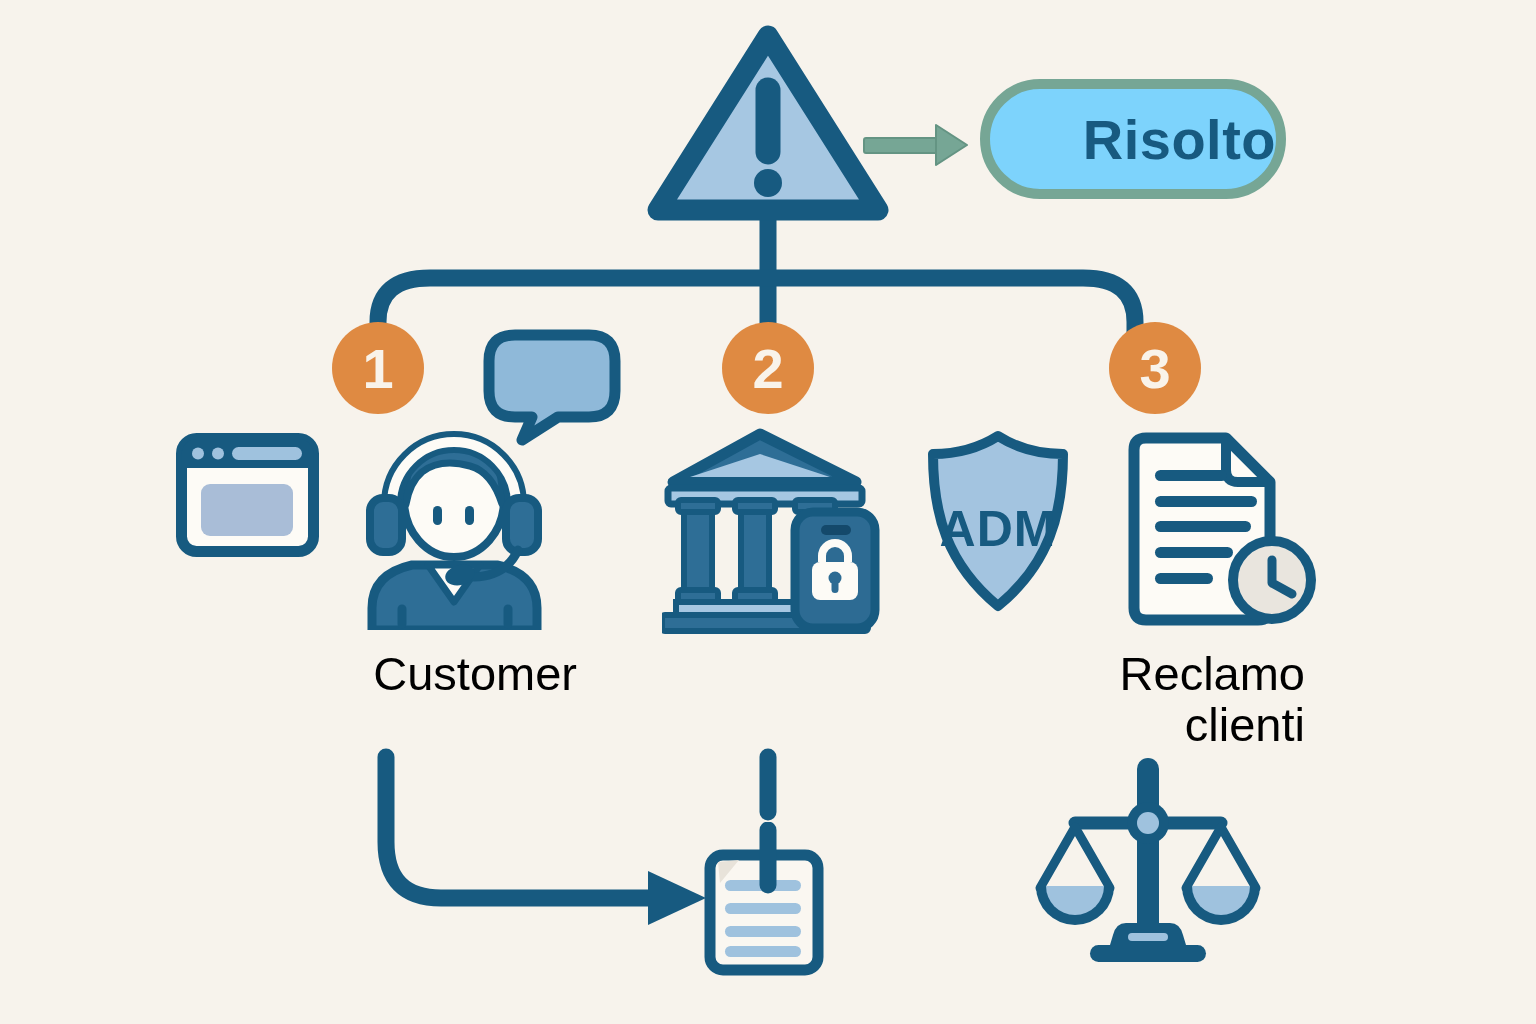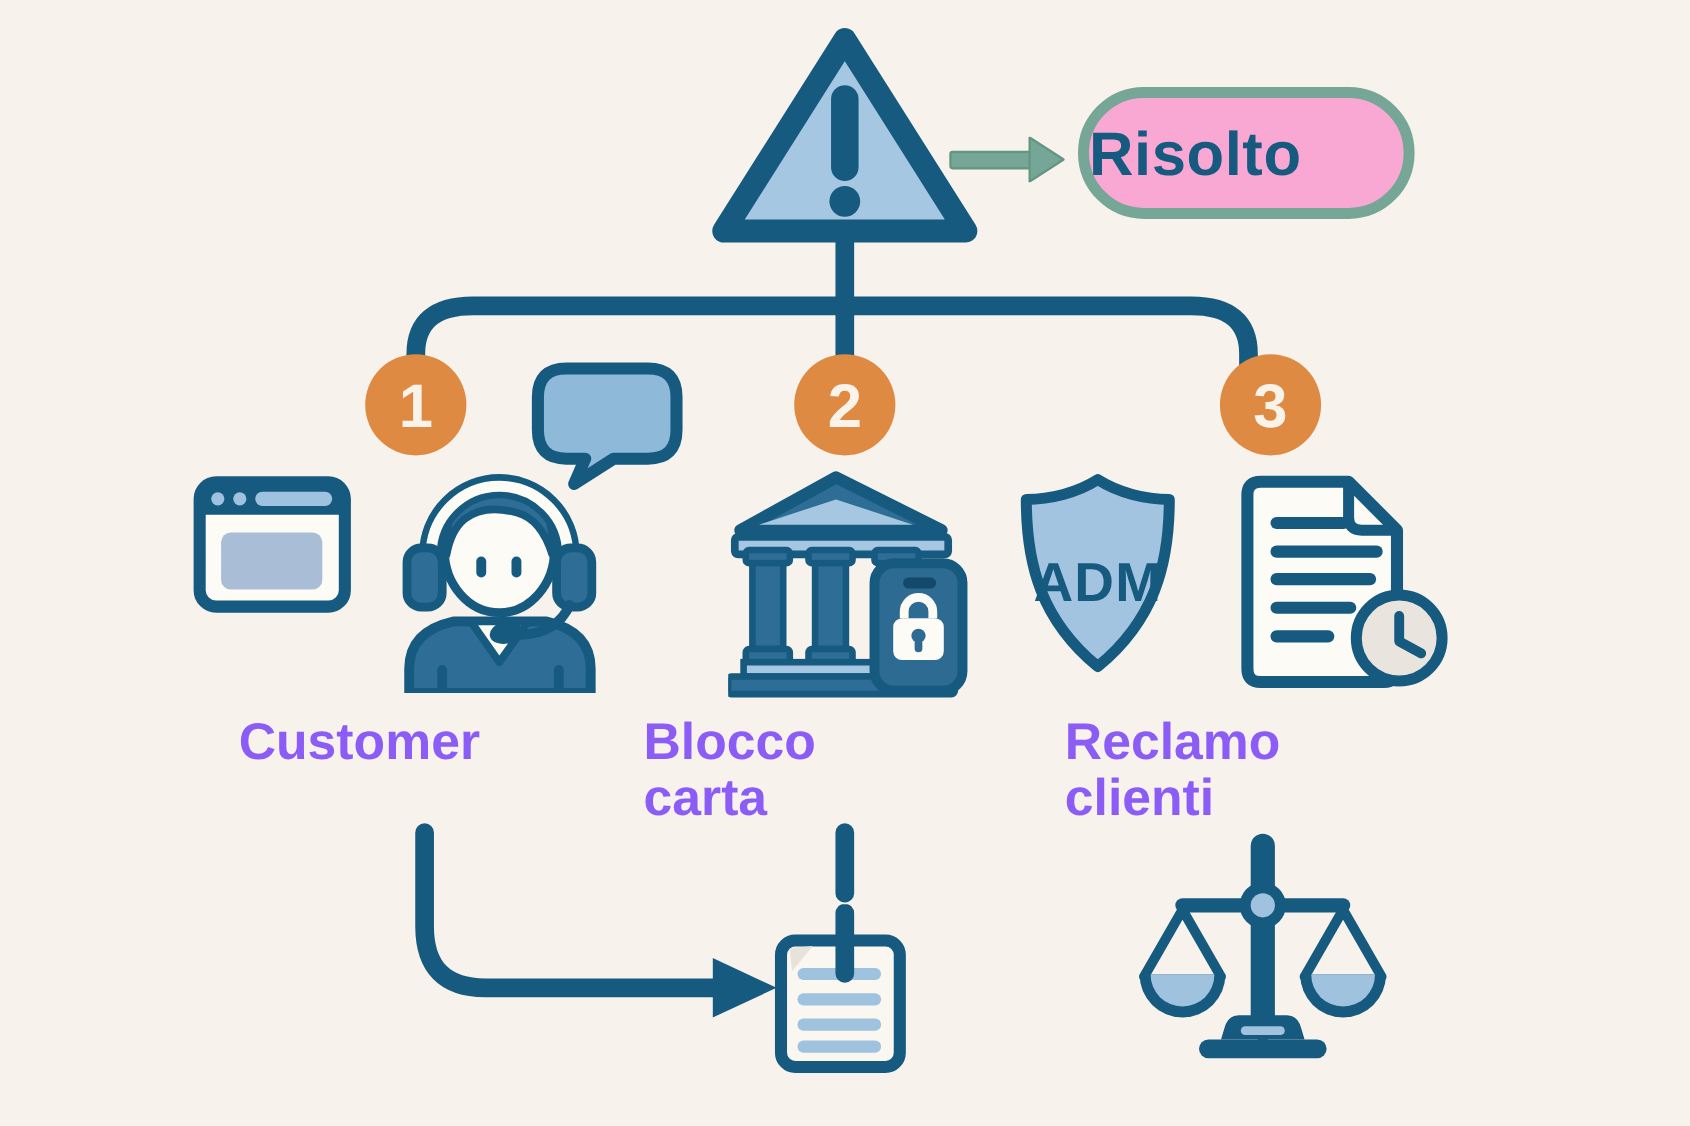--- a/index.html
+++ b/index.html
@@ -9,38 +9,38 @@
   }
   #canvas{
     position:relative;
     width:1536px;height:1024px;
     background:#f7f3ec;
     overflow:hidden;
   }
   .abs{position:absolute;}
   .badge{
     box-sizing:border-box;
-    background:#f9a8d4;
+    background:#7dd3fc;
     border:10px solid #76a695;
     border-radius:62px;
-    display:flex;align-items:center;justify-content:flex-start;
+    display:flex;align-items:center;justify-content:flex-end;
   }
   .badge span{
     color:#175a80;font-size:56px;font-weight:bold;letter-spacing:0.5px;
   }
   .stepnum{
     width:92px;height:92px;border-radius:50%;
     background:#df8a42;
     display:flex;align-items:center;justify-content:center;
     color:#f9f3ea;font-size:56px;font-weight:bold;
     z-index:4;
   }
   .steplabel{
-    width:360px;text-align:left;
-    color:#8b5cf6;font-size:47px;font-weight:bold;line-height:51px;
+    width:360px;text-align:right;
+    color:#000000;font-size:47px;font-weight:normal;line-height:51px;
     z-index:3;
   }
   .icon{z-index:3;}
   svg{display:block;}
 </style>
 </head>
 <body>
 
 <div id="canvas">
 
@@ -153,25 +153,21 @@
     <rect x="33" y="143" width="58" height="11" rx="5.5" fill="#175a80"></rect>
     <g>
       <circle cx="150" cy="150" r="39" fill="#e9e5de" stroke="#175a80" stroke-width="10"></circle>
       <path d="M150,130 V153 L170,164" stroke="#175a80" stroke-width="9" fill="none" stroke-linecap="round" stroke-linejoin="round"></path>
     </g>
   </svg>
 
   <div class="abs steplabel" style="left:217px;top:648px">
     <div>Customer</div>
   </div>
-  <div class="abs steplabel" style="left:585px;top:648px">
-    <div>Blocco</div>
-    <div>carta</div>
-  </div>
-  <div class="abs steplabel" style="left:968px;top:648px">
+  <div class="abs steplabel" style="left:945px;top:648px">
     <div>Reclamo</div>
     <div>clienti</div>
   </div>
 
   <svg class="abs icon" style="left:703px;top:847px" width="122" height="130" viewBox="0 0 122 130">
     <rect x="7" y="8" width="108" height="115" rx="13" fill="#faf7f1" stroke="#175a80" stroke-width="11"></rect>
     <polygon points="15,15 36,13 17,36" fill="#e8e3da"></polygon>
     <rect x="22" y="33" width="76" height="11" rx="5.5" fill="#9fc2de"></rect>
     <rect x="22" y="56" width="76" height="11" rx="5.5" fill="#9fc2de"></rect>
     <rect x="22" y="79" width="76" height="11" rx="5.5" fill="#9fc2de"></rect>

